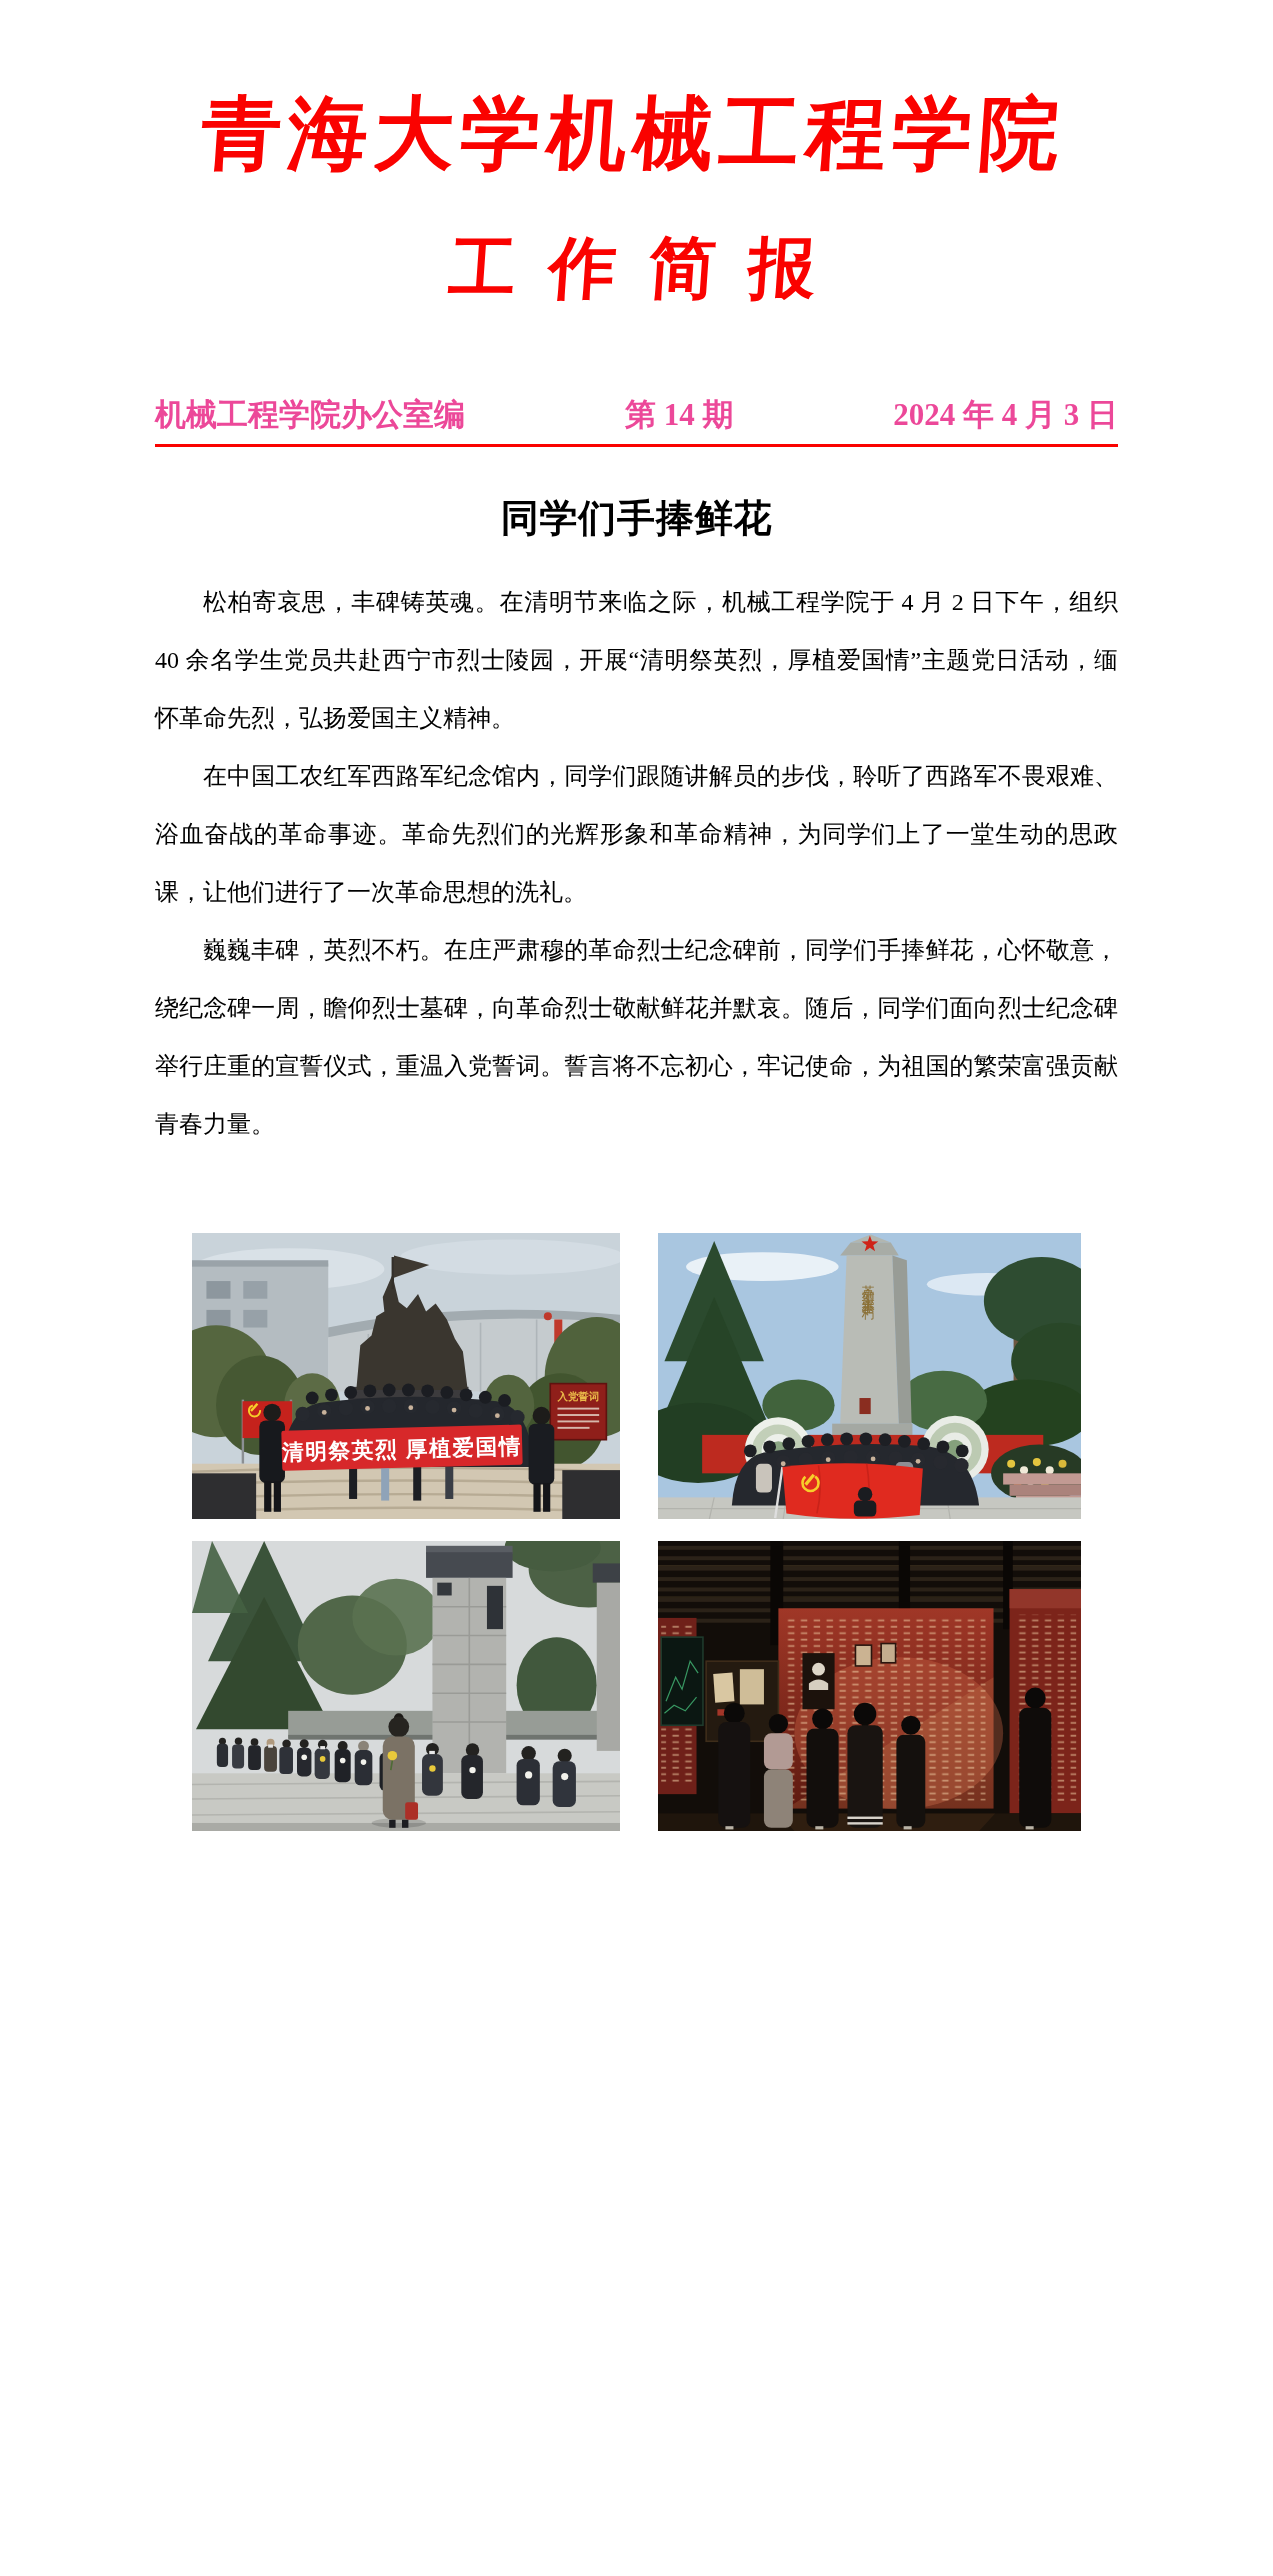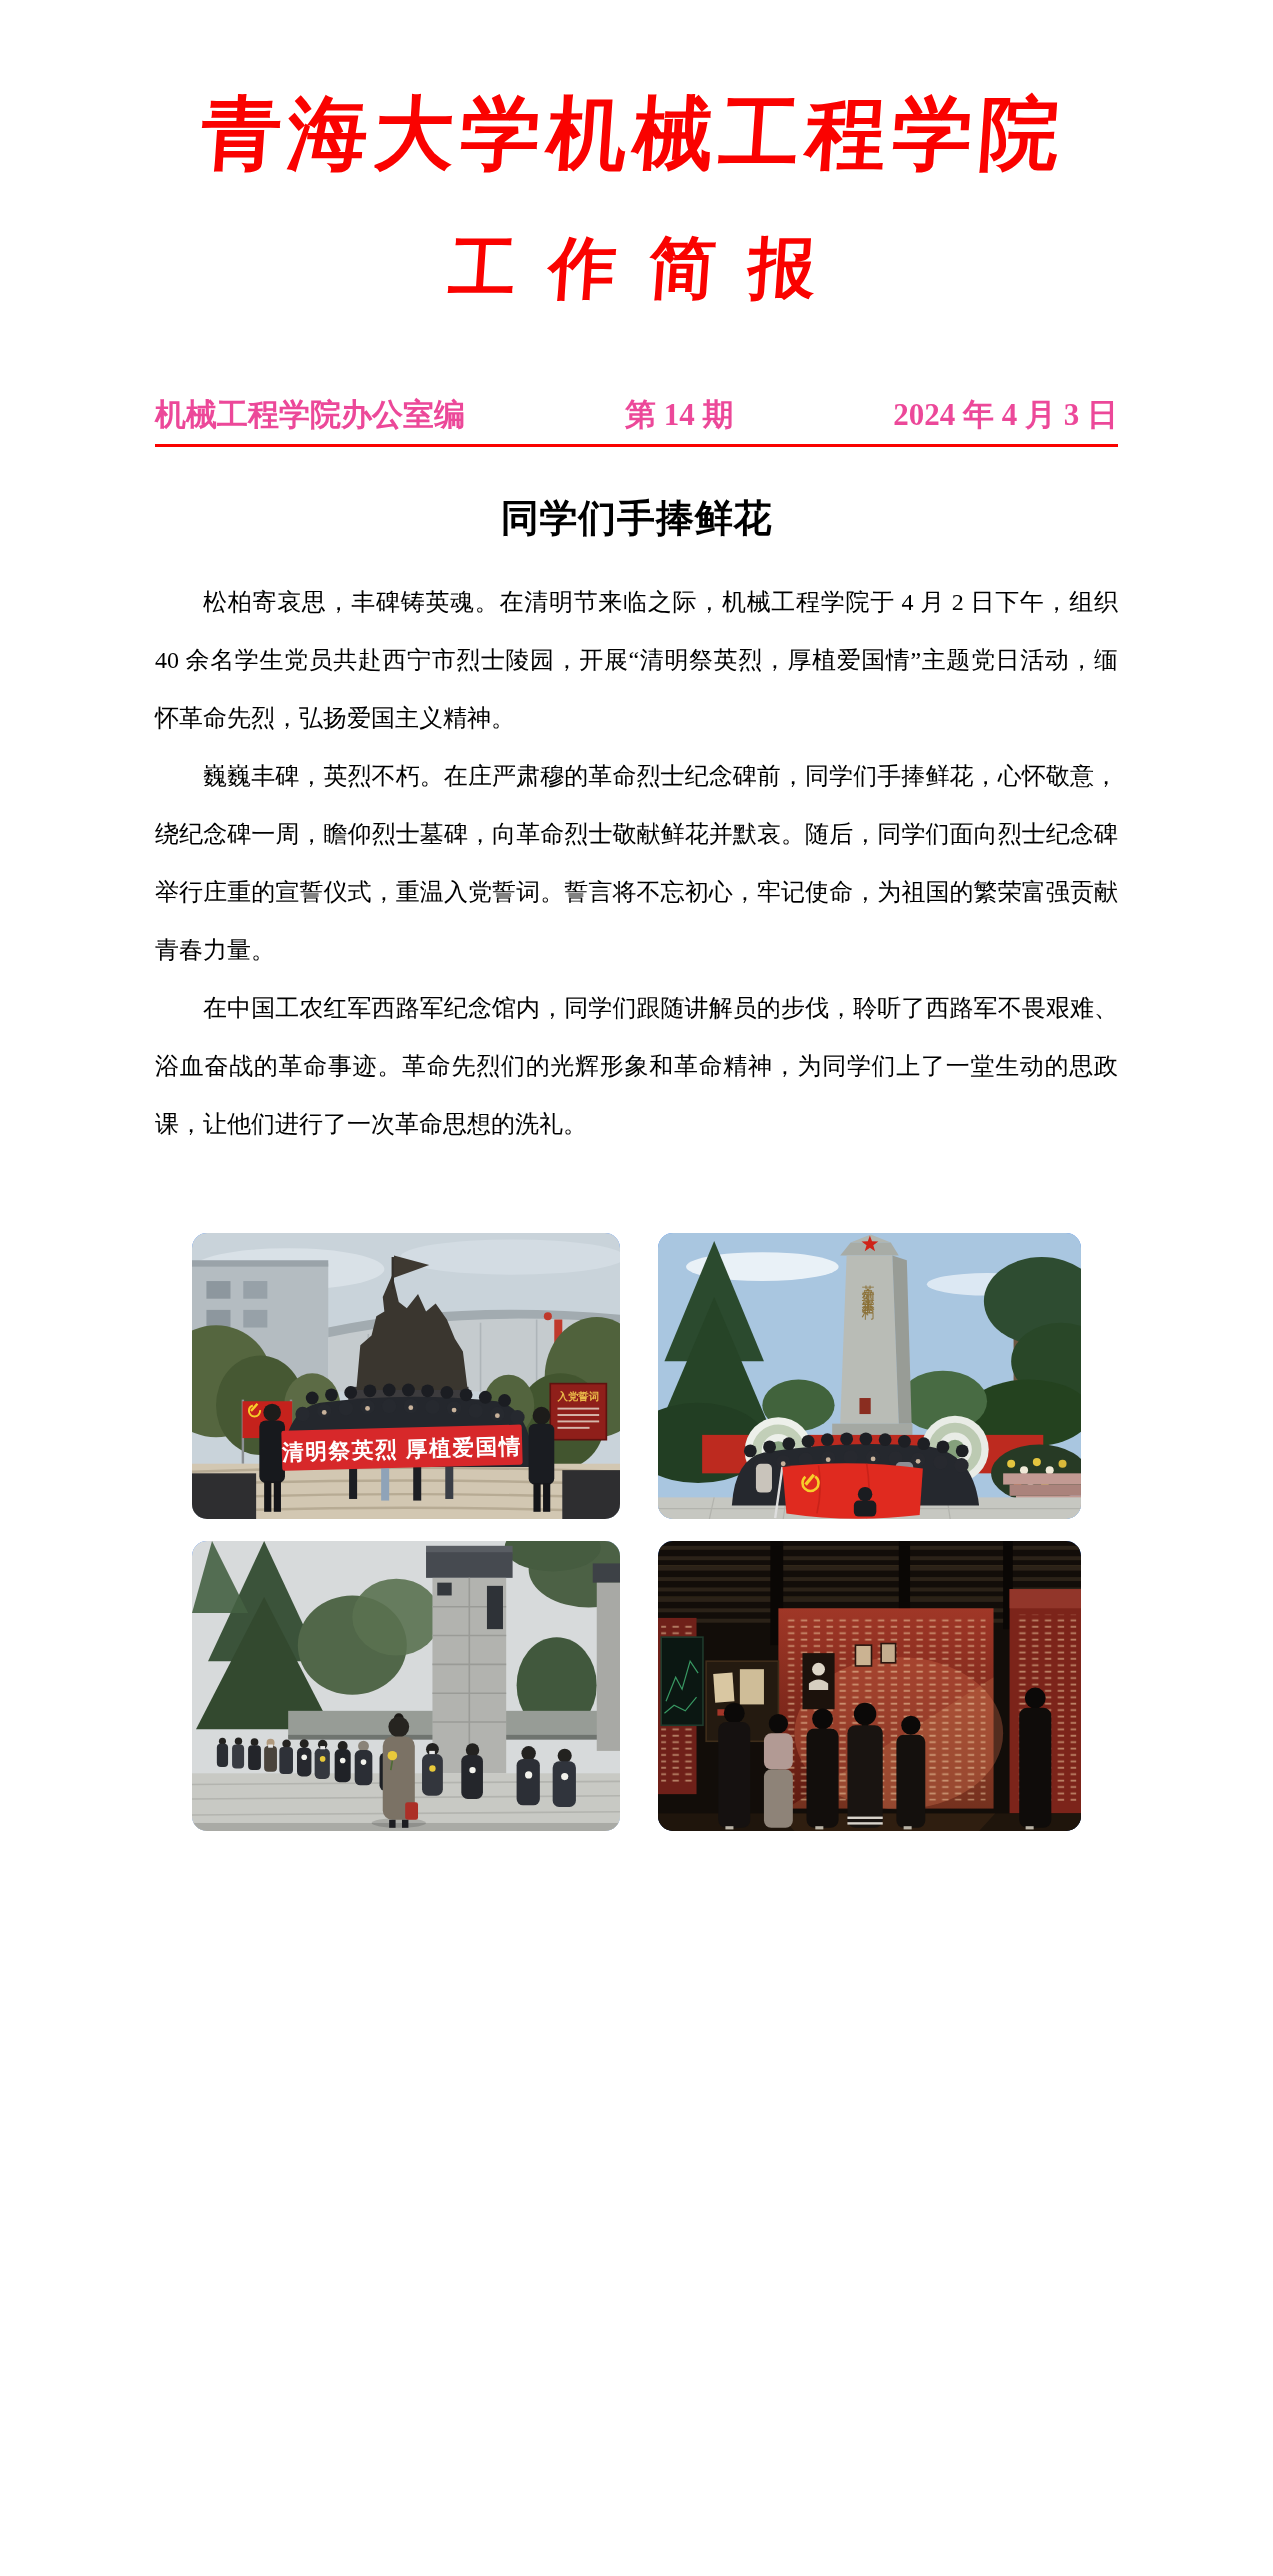--- a/index.html
+++ b/index.html
@@ -33,21 +33,21 @@
   .body-p{
     margin:0;font-size:24px;line-height:58px;
     text-align:justify;text-indent:2em;
   }
   .body-p.first{margin-top:17.6px;}
   .photo-grid{
     margin:80px auto 0;width:889px;
     display:grid;grid-template-columns:428px 423px;grid-template-rows:286px 290px;
     column-gap:38px;row-gap:22.5px;
   }
-  .photo-grid figure{margin:0;padding:0;overflow:hidden;background:#3b82f6;border-radius:15px;}
+  .photo-grid figure{margin:0;padding:0;overflow:hidden;background:#3b82f6;}
   .photo-grid svg{display:block;width:100%;height:100%;}
   .body-p.last{margin-top:48px;}
   .bt{font-family:"Liberation Sans","DejaVu Sans",sans-serif;}
 </style>
 </head>
 <body>
 
 <div class="page">
 
   <div class="title1">青海大学机械工程学院</div>
@@ -57,22 +57,22 @@
     <span>机械工程学院办公室编</span>
     <span>第 14 期</span>
     <span>2024 年 4 月 3 日</span>
   </div>
 
   <div class="headline">
     <div>同学们手捧鲜花</div>
   </div>
 
   <p class="body-p first">松柏寄哀思，丰碑铸英魂。在清明节来临之际，机械工程学院于 4 月 2 日下午，组织 40 余名学生党员共赴西宁市烈士陵园，开展“清明祭英烈，厚植爱国情”主题党日活动，缅怀革命先烈，弘扬爱国主义精神。</p>
+  <p class="body-p">在中国工农红军西路军纪念馆内，同学们跟随讲解员的步伐，聆听了西路军不畏艰难、浴血奋战的革命事迹。革命先烈们的光辉形象和革命精神，为同学们上了一堂生动的思政课，让他们进行了一次革命思想的洗礼。</p>
   <p class="body-p">巍巍丰碑，英烈不朽。在庄严肃穆的革命烈士纪念碑前，同学们手捧鲜花，心怀敬意，绕纪念碑一周，瞻仰烈士墓碑，向革命烈士敬献鲜花并默哀。随后，同学们面向烈士纪念碑举行庄重的宣誓仪式，重温入党誓词。誓言将不忘初心，牢记使命，为祖国的繁荣富强贡献青春力量。</p>
-  <p class="body-p">在中国工农红军西路军纪念馆内，同学们跟随讲解员的步伐，聆听了西路军不畏艰难、浴血奋战的革命事迹。革命先烈们的光辉形象和革命精神，为同学们上了一堂生动的思政课，让他们进行了一次革命思想的洗礼。</p>
 
   <div class="photo-grid">
 
     <figure>
       <svg viewBox="0 0 534 357" preserveAspectRatio="none">
         <rect width="534" height="357" fill="#c9d3da"></rect>
         <ellipse cx="120" cy="45" rx="120" ry="26" fill="#d9e1e7"></ellipse>
         <ellipse cx="400" cy="30" rx="140" ry="22" fill="#d3dce3"></ellipse>
 
         <rect x="0" y="38" width="170" height="160" fill="#b4bcc1"></rect>

